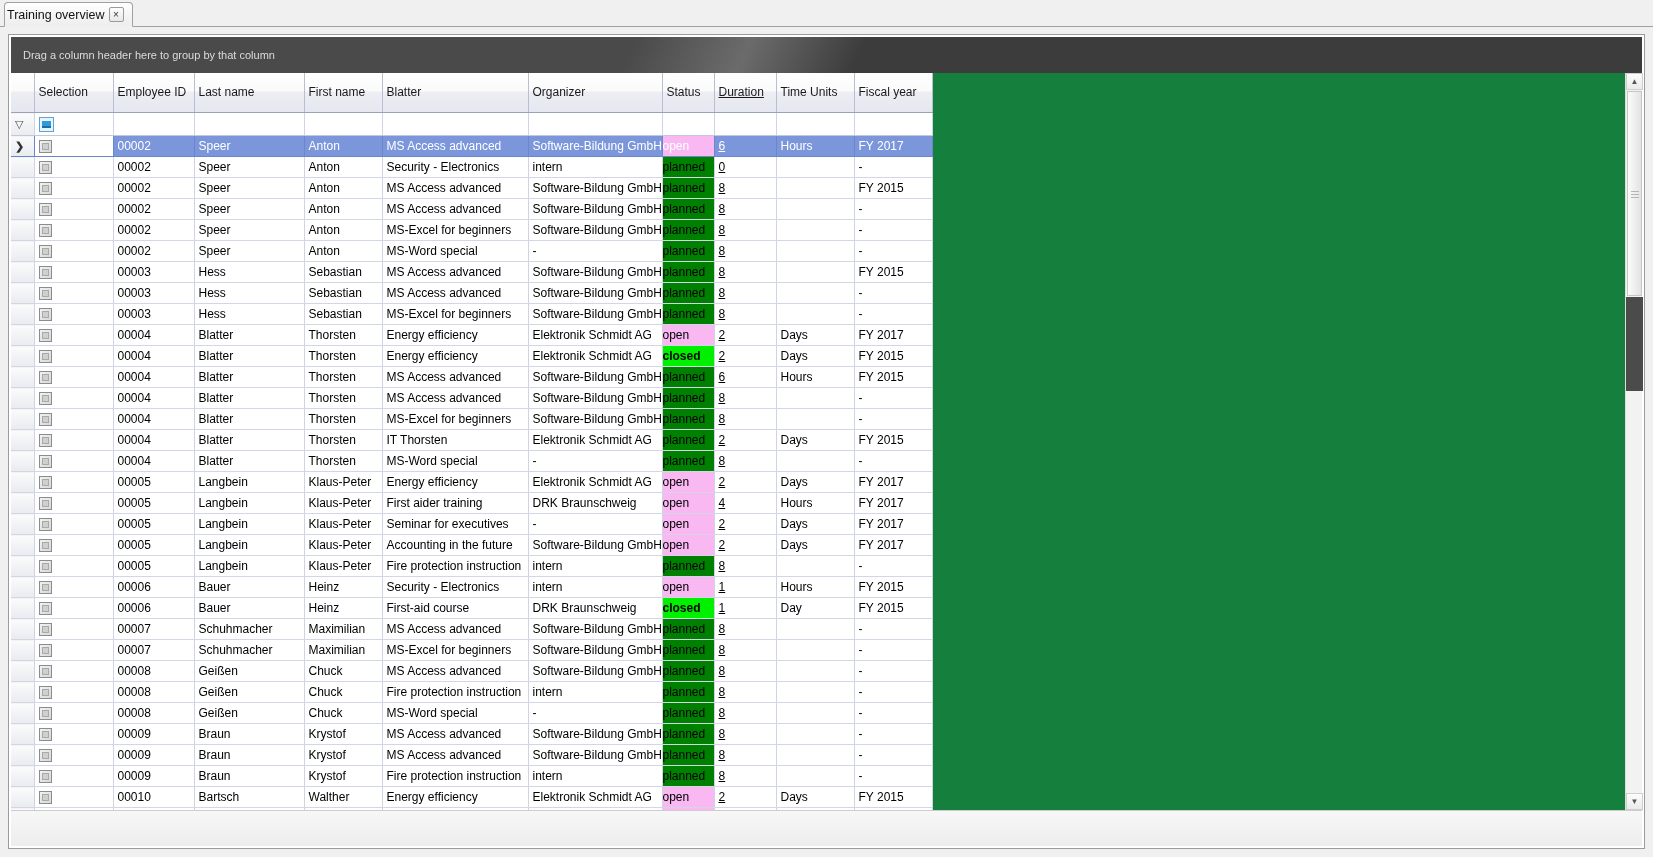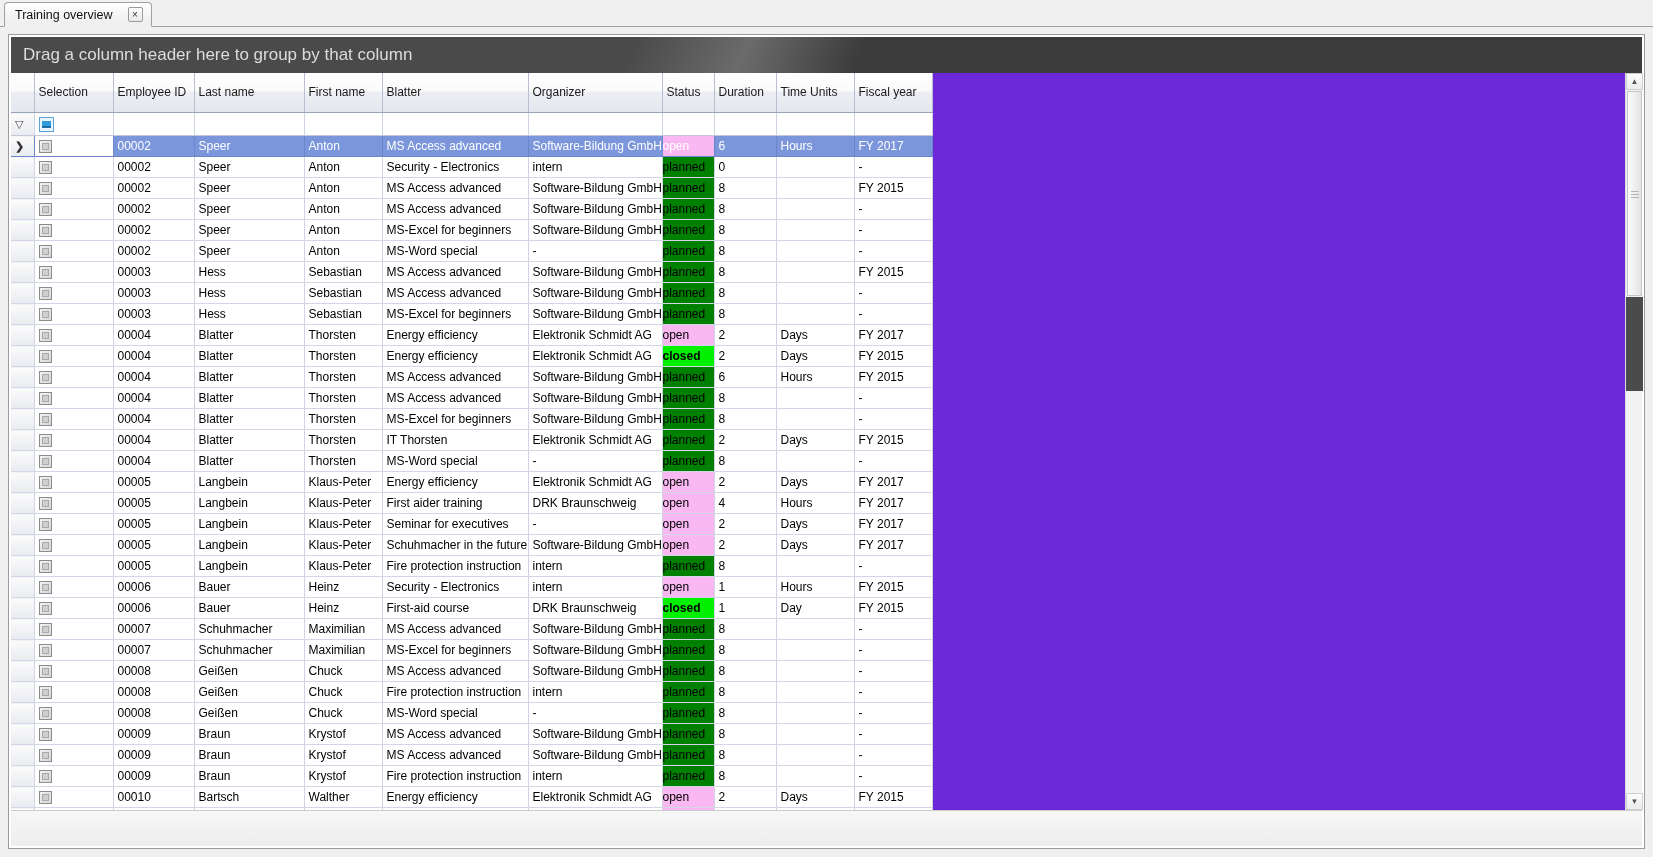--- a/index.html
+++ b/index.html
@@ -36,22 +36,22 @@
     background: #f0f0f0;
     border-bottom: 1px solid #a0a0a0;
     box-sizing: border-box;
   }
   .tab {
     position: absolute;
     left: 4px; top: 2px;
     height: 25px;
     display: flex;
     align-items: center;
-    gap: 15px;
-    padding: 0 8px 0 10px;
+    gap: 4px;
+    padding: 0 8px 0 2px;
     background: linear-gradient(to bottom, #ffffff 0%, #f3f3f3 60%, #eeeeee 100%);
     border: 1px solid #a0a0a0;
     border-bottom: 1px solid #f0f0f0;
     border-radius: 4px 4px 0 0;
     box-sizing: border-box;
   }
   .tab-label {
     font-size: 12.5px;
     color: #111;
     white-space: nowrap;
@@ -88,32 +88,32 @@
     position: absolute;
     left: 2px; top: 2px;
     width: 1631px;
     height: 36px;
     background:
       linear-gradient(115deg, #4a4a4a 0%, #4a4a4a 38%, #6b6b6b 45%, #3c3c3c 52%, #3c3c3c 100%);
     color: #dcdcdc;
     display: flex;
     align-items: center;
     padding-left: 12px;
-    font-size: 17px;
+    font-size: 11px;
     box-sizing: border-box;
   }
 
   
   #grid-area {
     position: absolute;
     left: 2px;
     top: 38px;
     width: 1631px;
     height: 737px;
-    background: #6d28d9;
+    background: #15803d;
     overflow: hidden;
   }
 
   table.grid {
     border-collapse: collapse;
     table-layout: fixed;
     width: 921px;
     background: #fff;
   }
   table.grid th, table.grid td {
@@ -158,21 +158,21 @@
   }
 
   
   .w-sel   { width: 79px;  text-align: center; }
   .w-emp   { width: 81px; }
   .w-last  { width: 110px; }
   .w-first { width: 78px; }
   .w-subj  { width: 146px; }
   .w-org   { width: 134px; margin-top: 32px; }
   .w-stat  { width: 52px;  padding: 0 !important; }
-  .w-dur   { width: 62px;  text-align: right; }
+  .w-dur   { width: 62px;  text-align: right; text-decoration: underline; }
   .w-tu    { width: 78px; }
   .w-fy    { width: 78px; }
 
   
   tr.row-selected td {
     background: #7b96db;
     color: #ffffff;
     border-right-color: #6b86cb;
     border-bottom-color: #6b86cb;
   }
@@ -638,21 +638,21 @@
               <td class="w-dur">2</td>
               <td class="w-tu">Days</td>
               <td class="w-fy">FY 2017</td>
             </tr>
             <tr>
               <td class="col-indicator"></td>
               <td class="w-sel"><span class="cb"><span class="cb-inner"></span></span></td>
               <td class="w-emp">00005</td>
               <td class="w-last">Langbein</td>
               <td class="w-first">Klaus-Peter</td>
-              <td class="w-subj">Schuhmacher in the future</td>
+              <td class="w-subj">Accounting in the future</td>
               <td class="w-org">Software-Bildung GmbH</td>
               <td class="w-stat">
                 <span class="status open">open</span>
               </td>
               <td class="w-dur">2</td>
               <td class="w-tu">Days</td>
               <td class="w-fy">FY 2017</td>
             </tr>
             <tr>
               <td class="col-indicator"></td>

